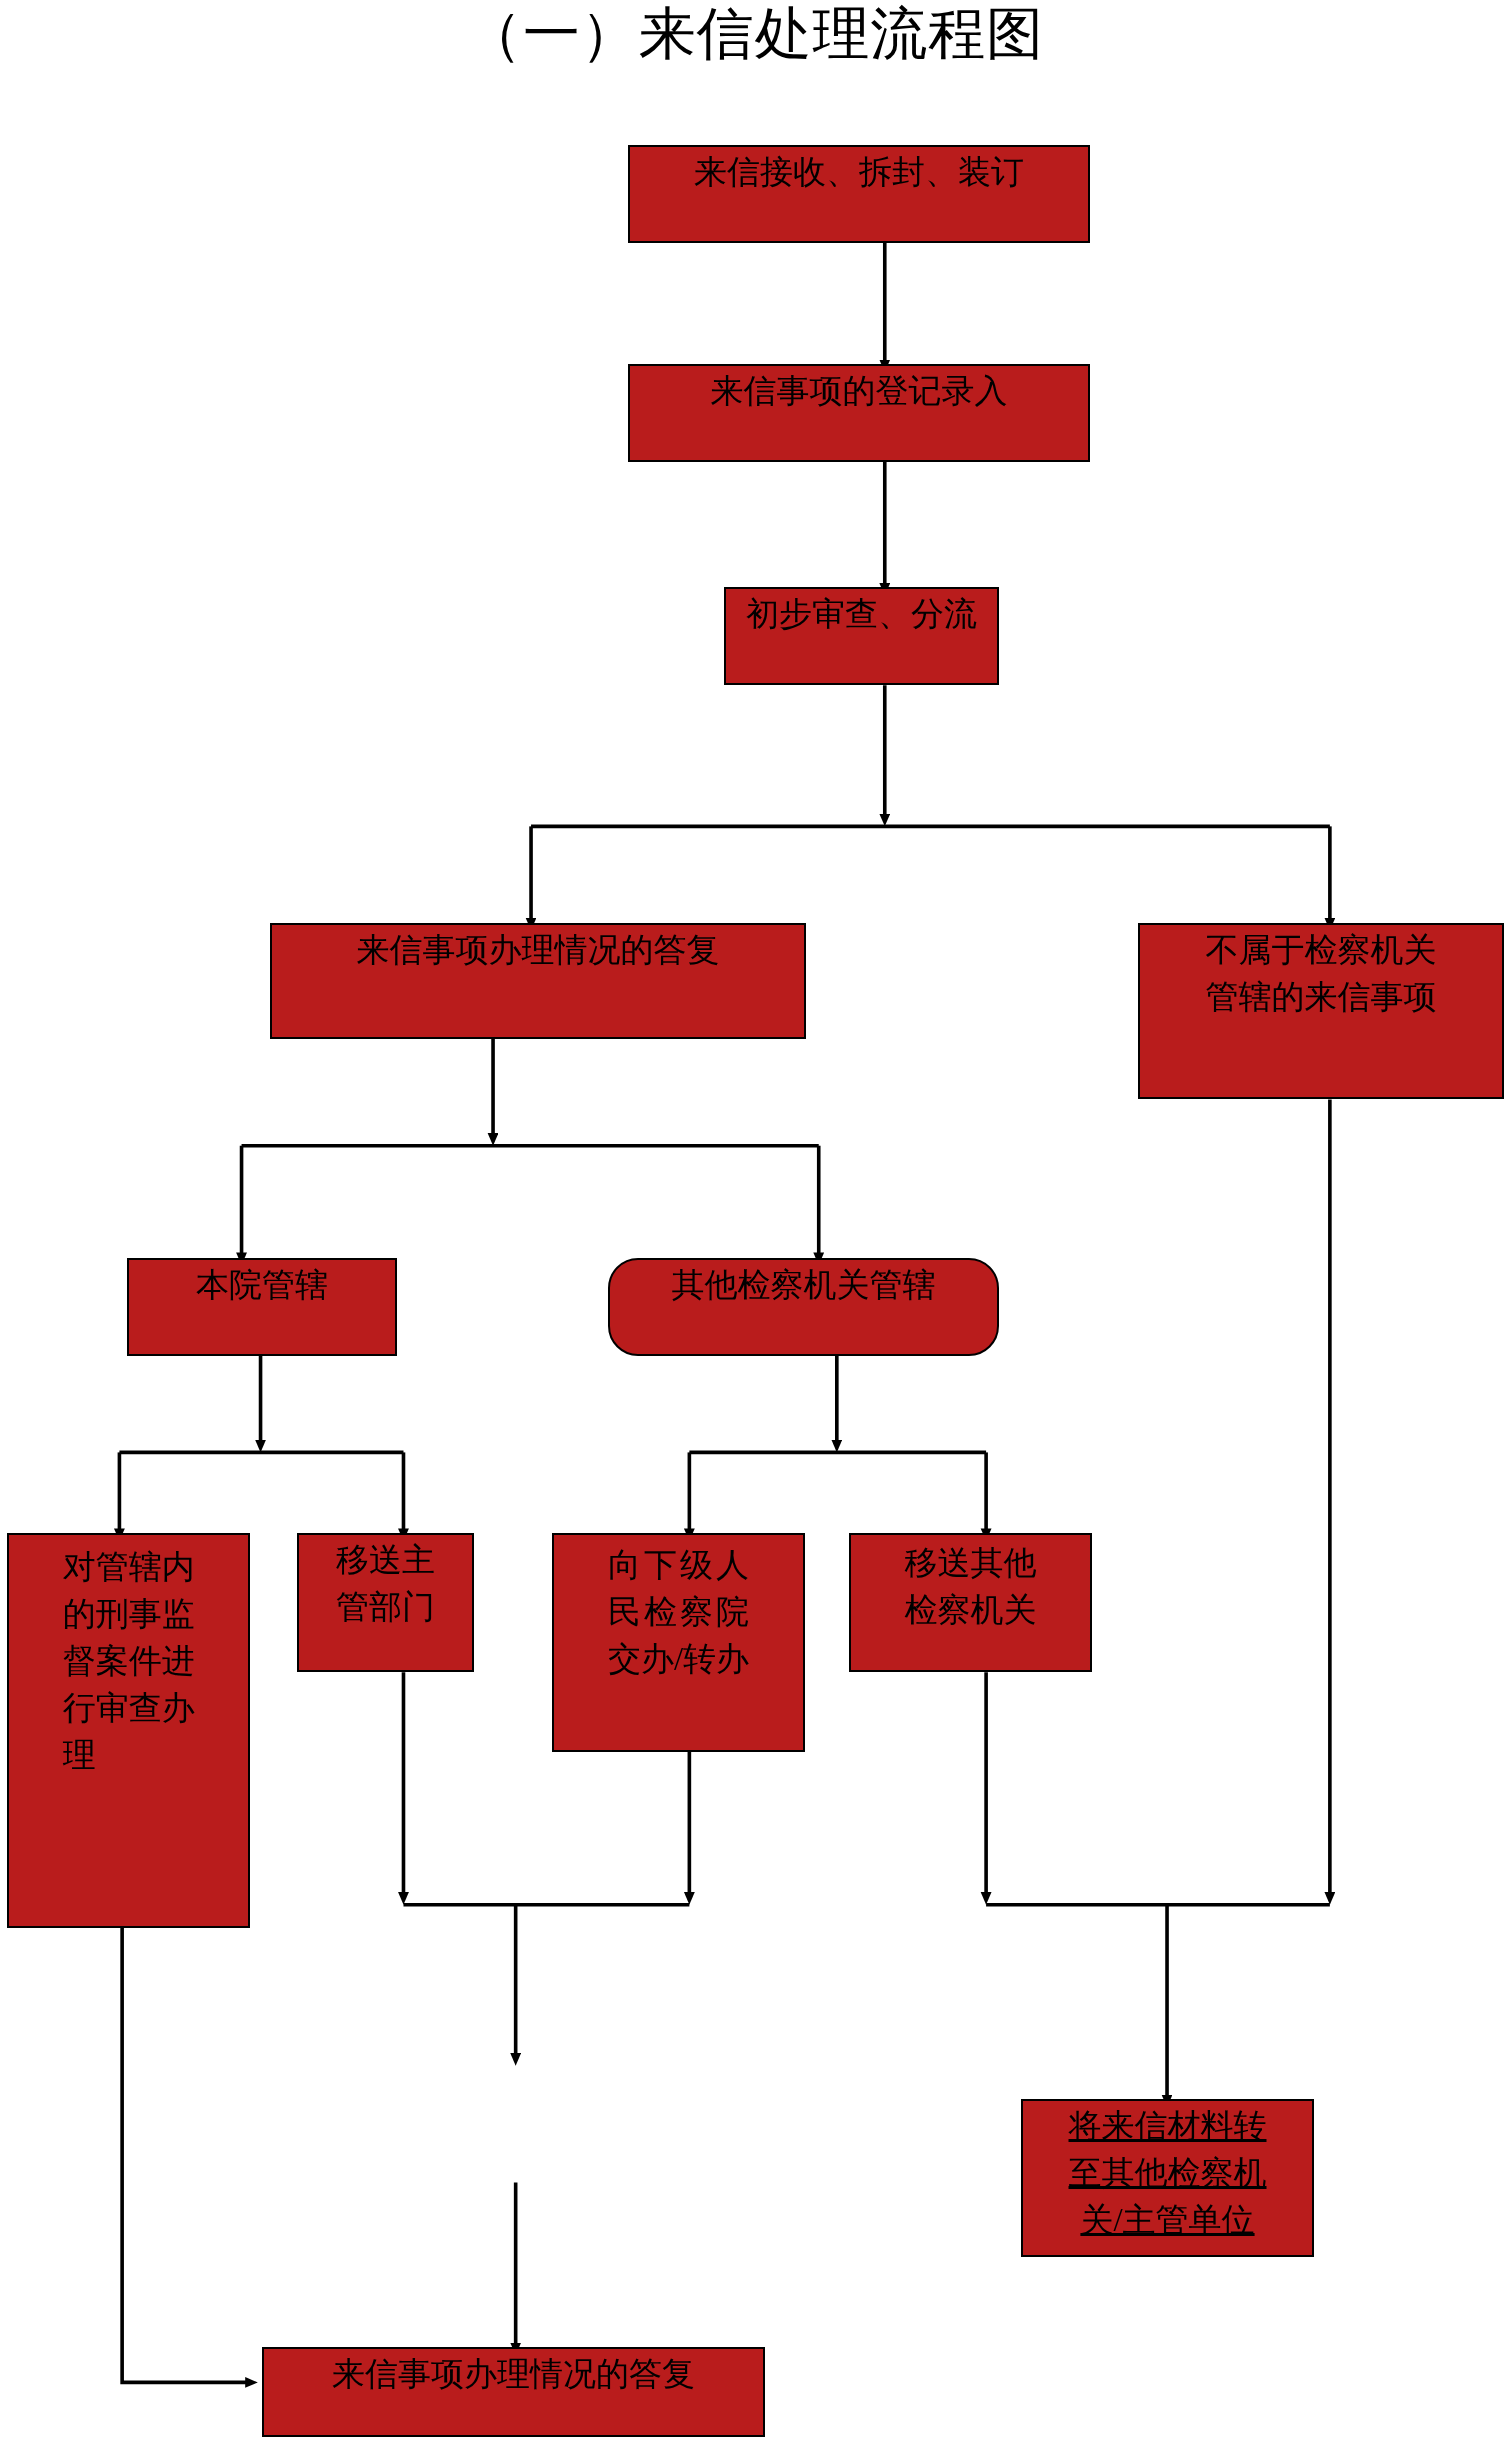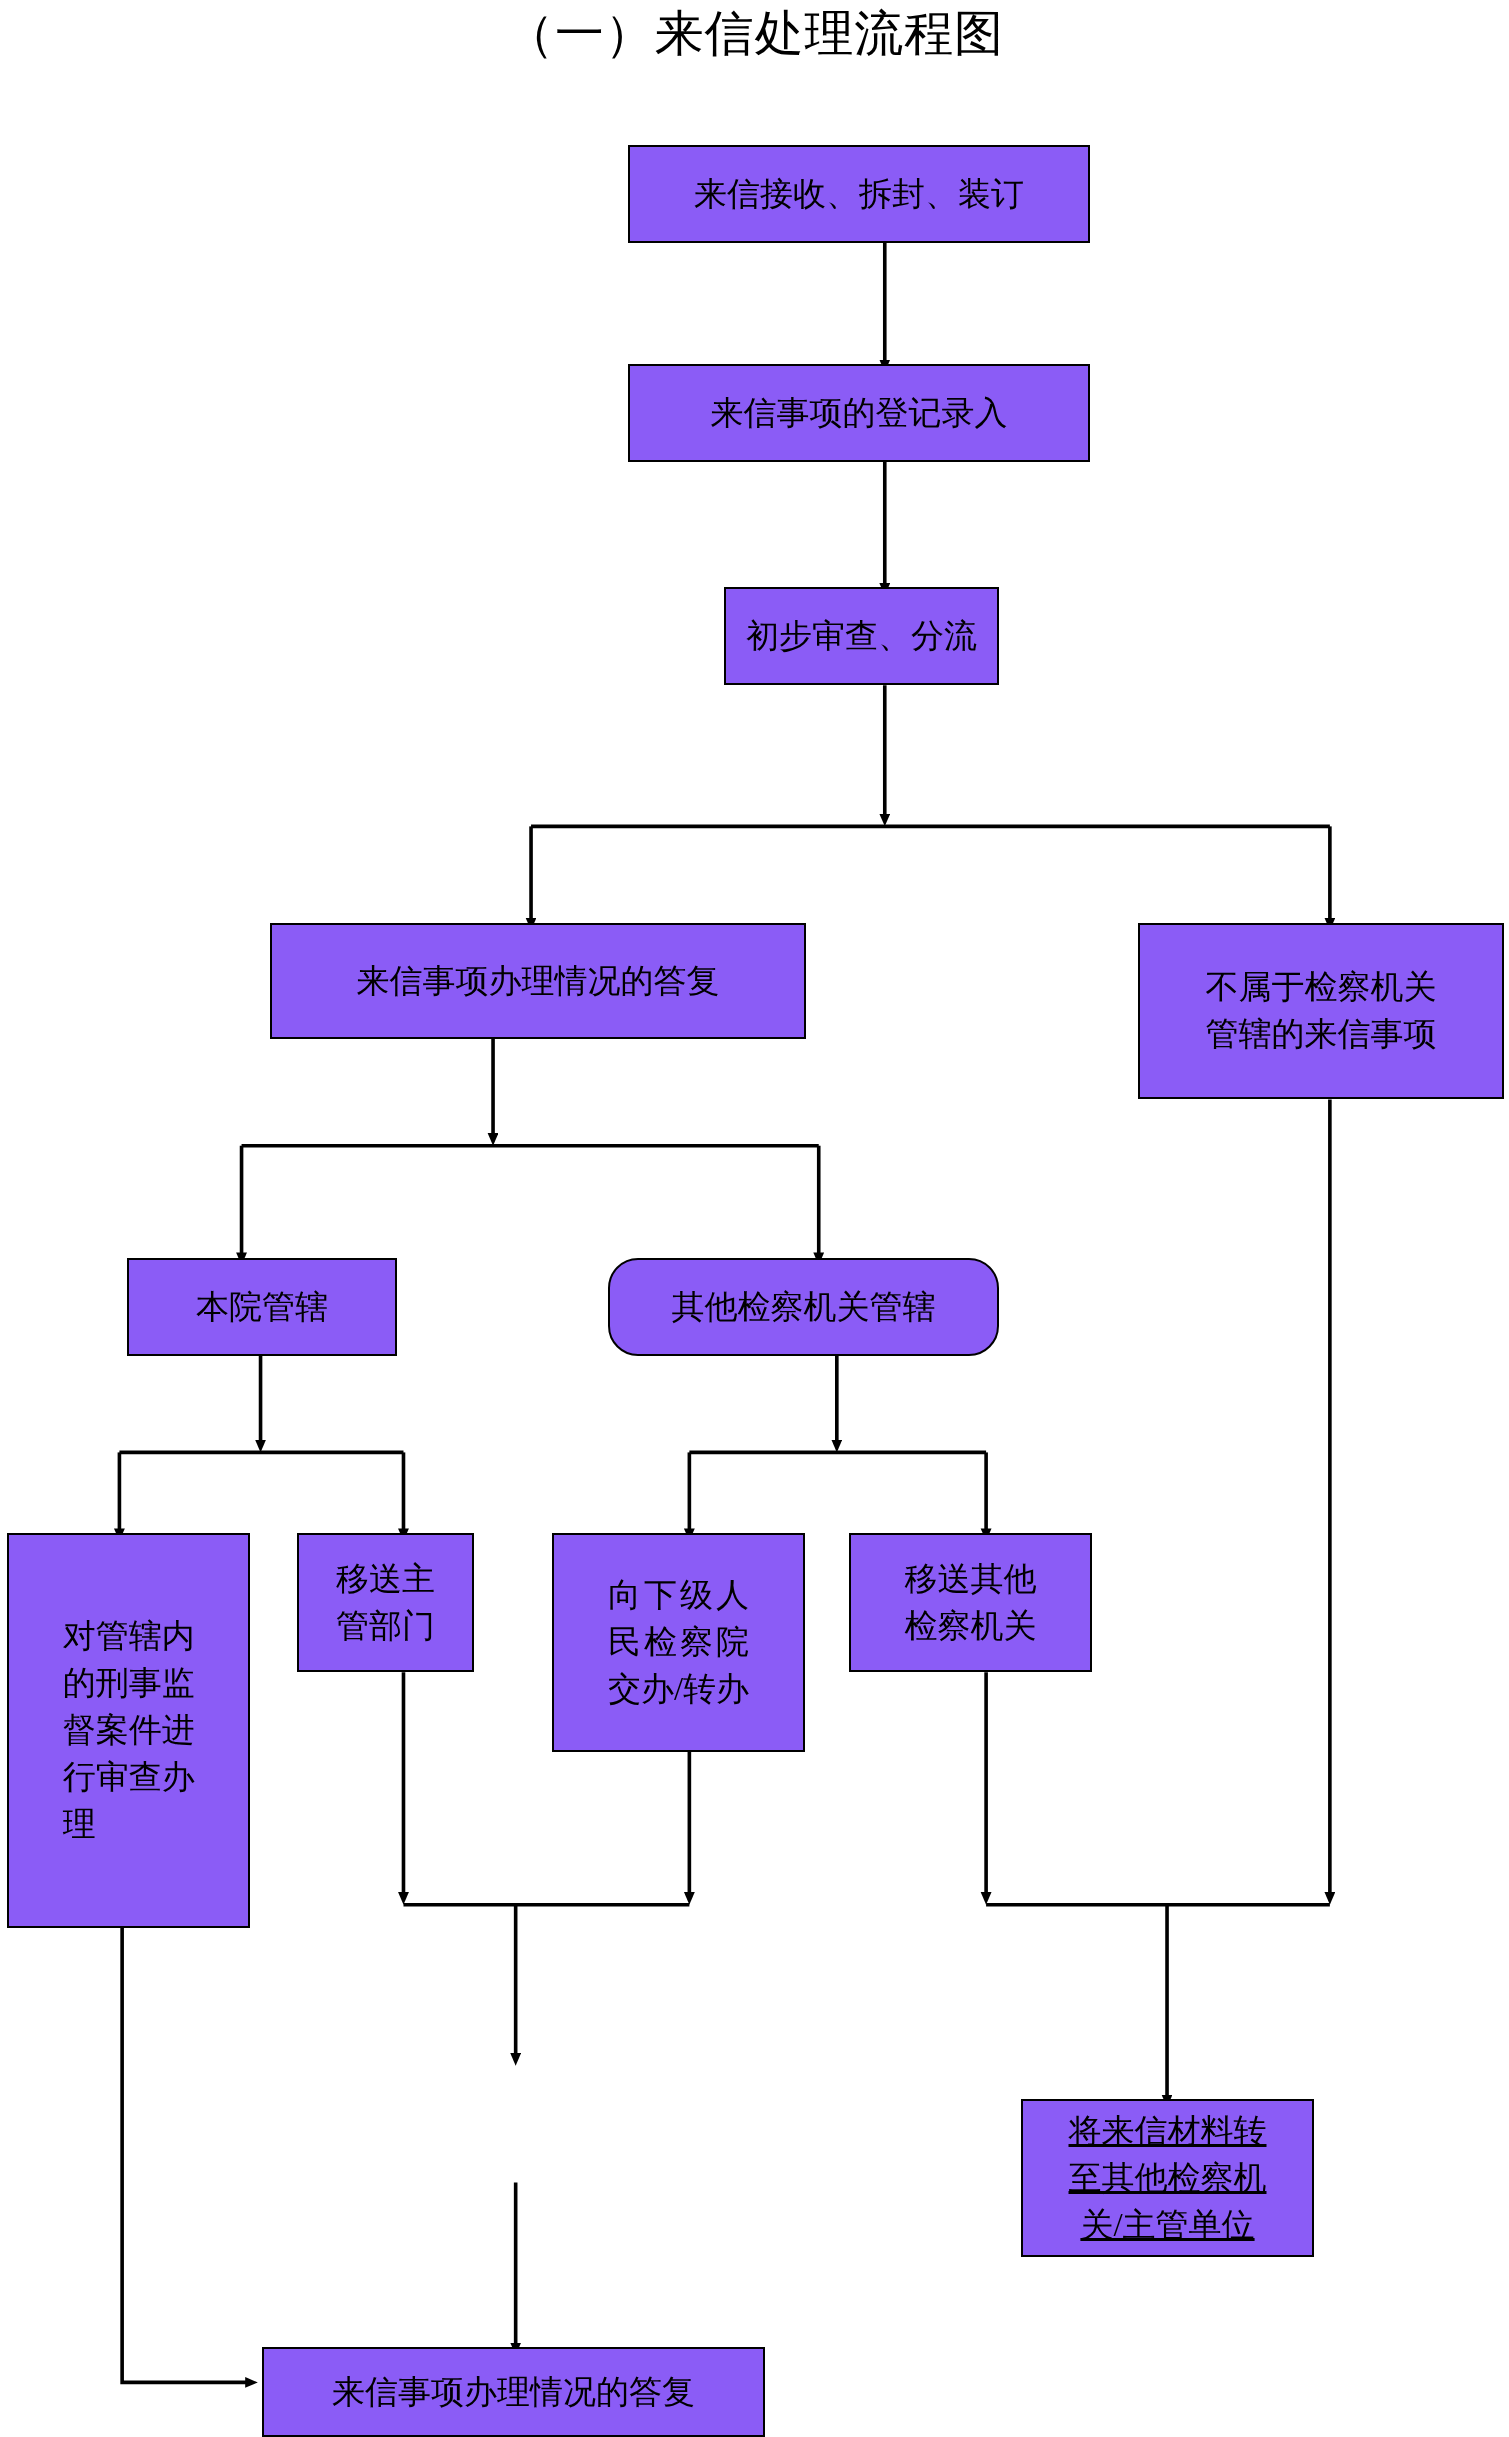--- a/index.html
+++ b/index.html
@@ -19,40 +19,39 @@
     width: 1509px;
     height: 2438px;
     background: #ffffff;
   }
   .title {
     position: absolute;
     left: 0;
     top: 5.4px;
     width: 1509px;
     text-align: center;
-    font-size: 49px;
+    font-size: 57px;
     line-height: 58px;
     letter-spacing: 0.9px;
     font-family: "Liberation Serif", "DejaVu Serif", serif;
     white-space: pre;
   }
   svg.edges {
     position: absolute;
     left: 0;
     top: 0;
     width: 1509px;
     height: 2438px;
   }
   .node {
     position: absolute;
     box-sizing: border-box;
     border: 2.7px solid #000000;
-    background: #8b5cf6;
+    background: #b91c1c;
     display: flex;
-    align-items: center;
     justify-content: center;
     text-align: center;
     font-family: "Liberation Serif", "DejaVu Serif", serif;
     font-size: 33px;
     line-height: 47px;
     padding: 1.8px 5.4px;
   }
   .node .txt {
     display: block;
     white-space: pre-line;

